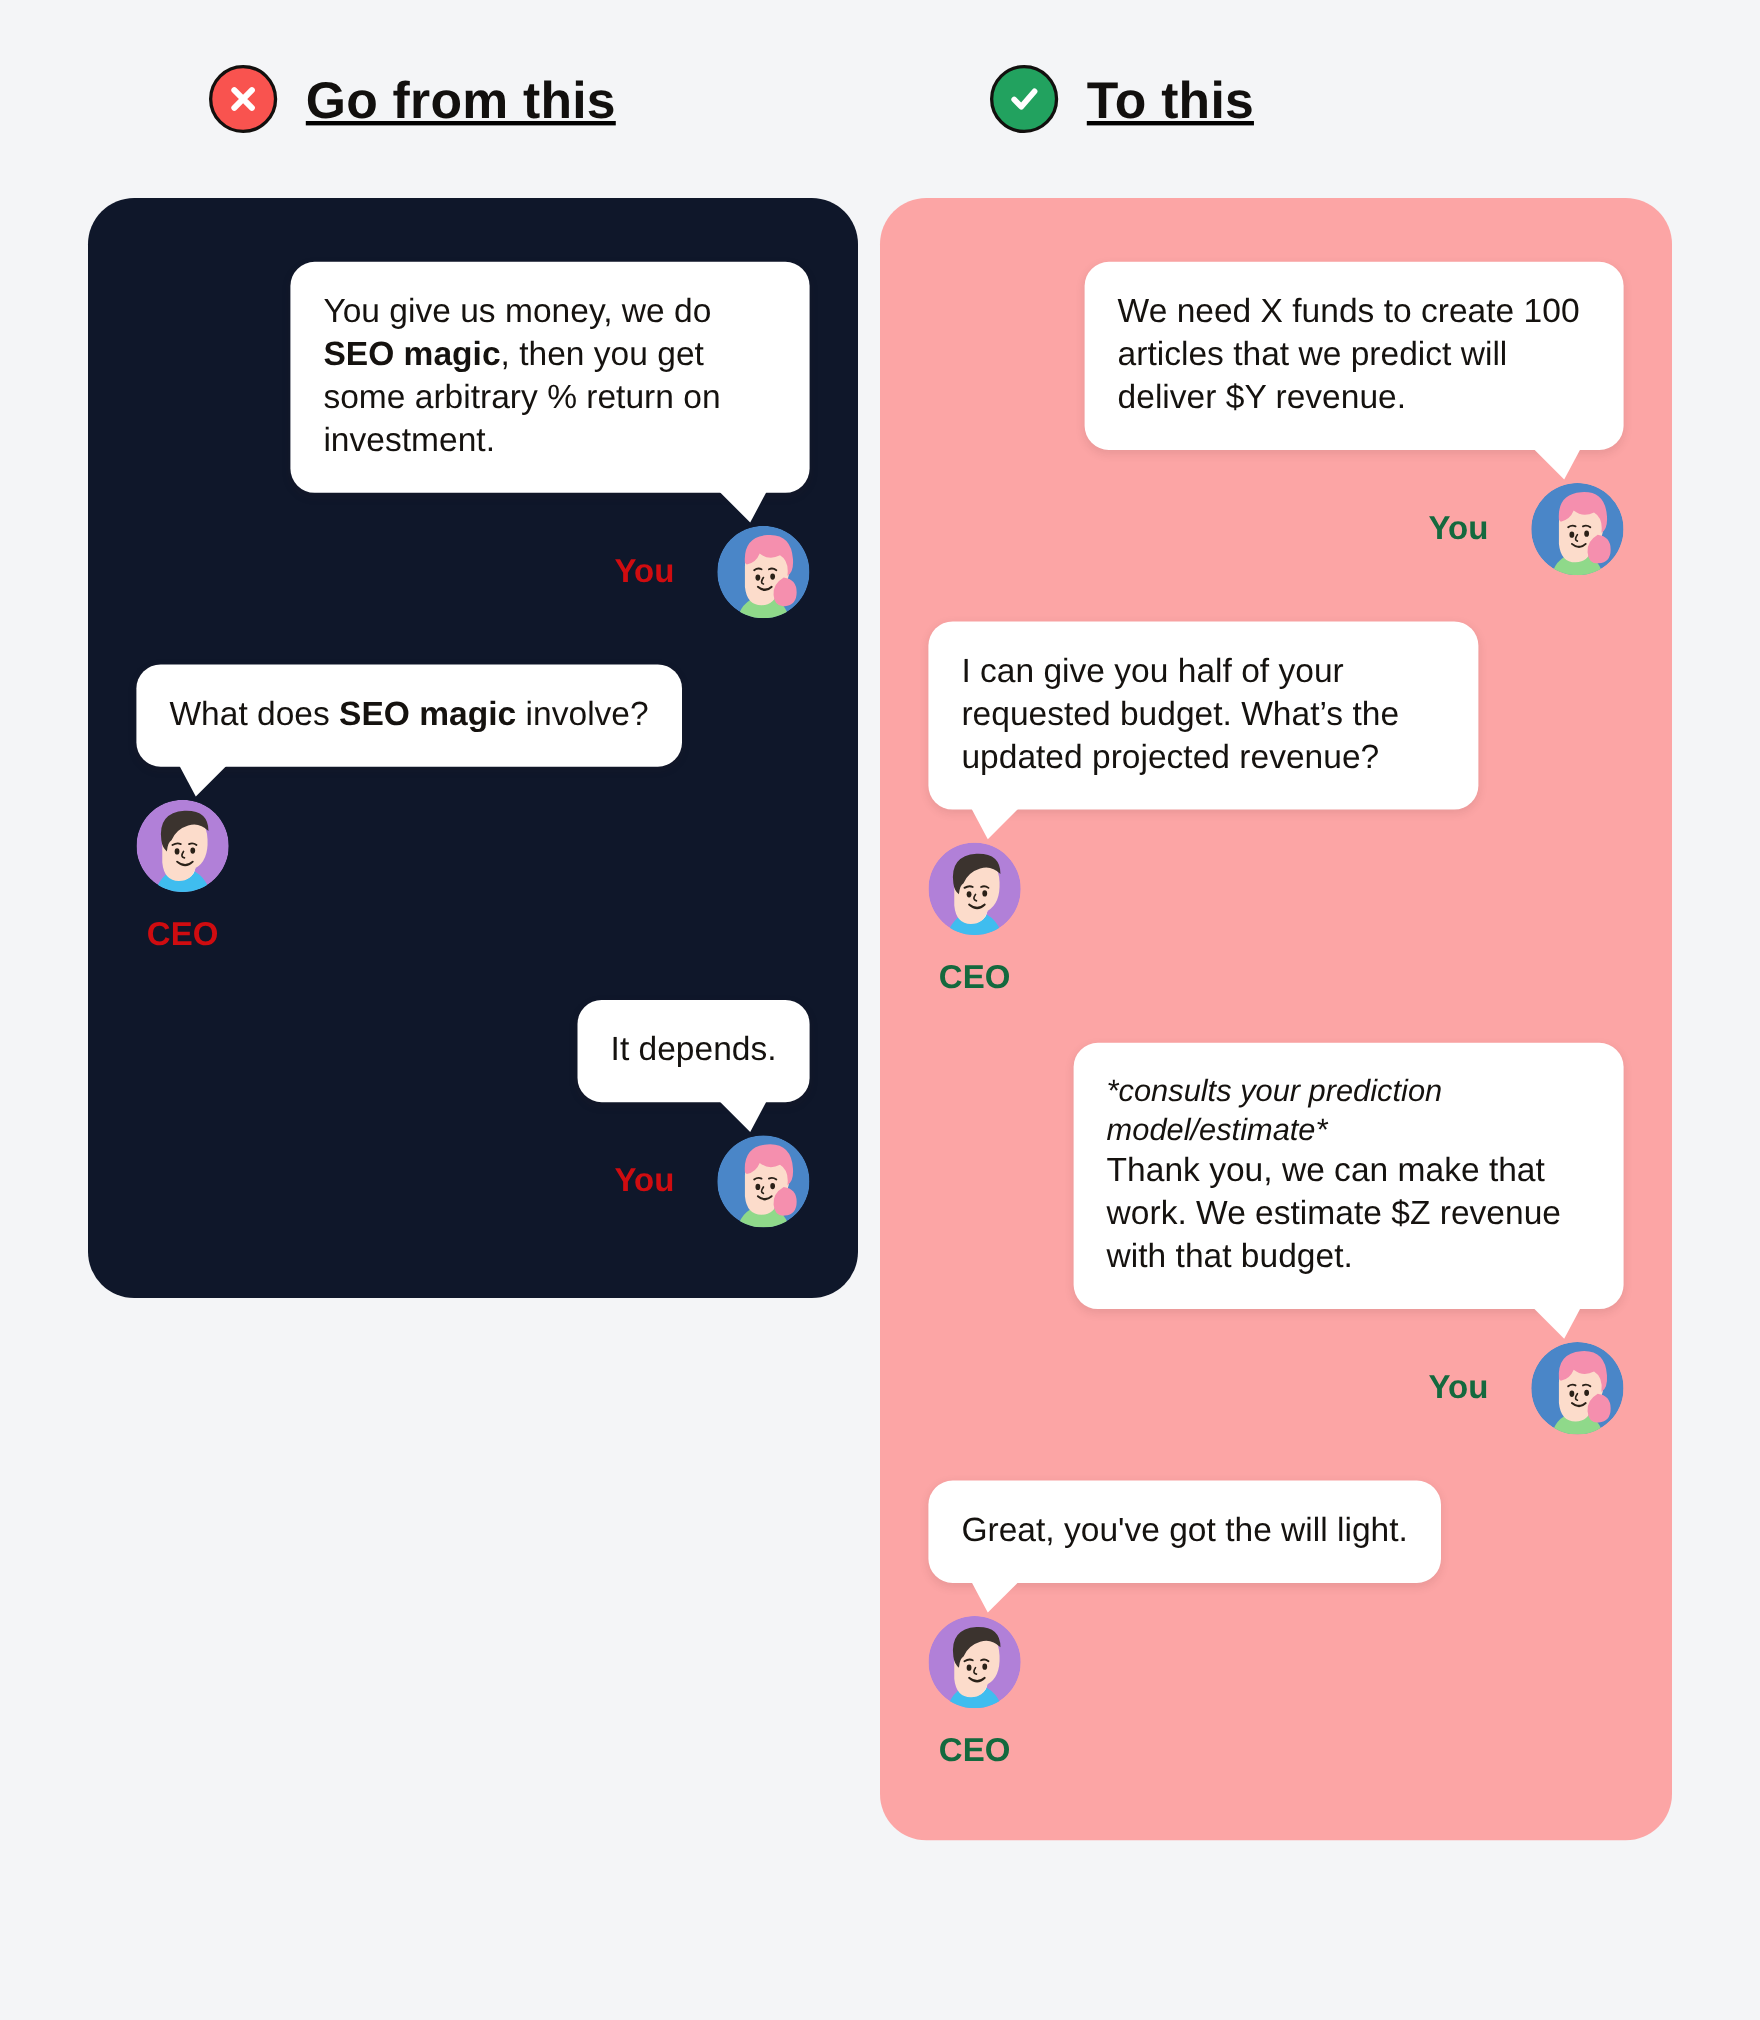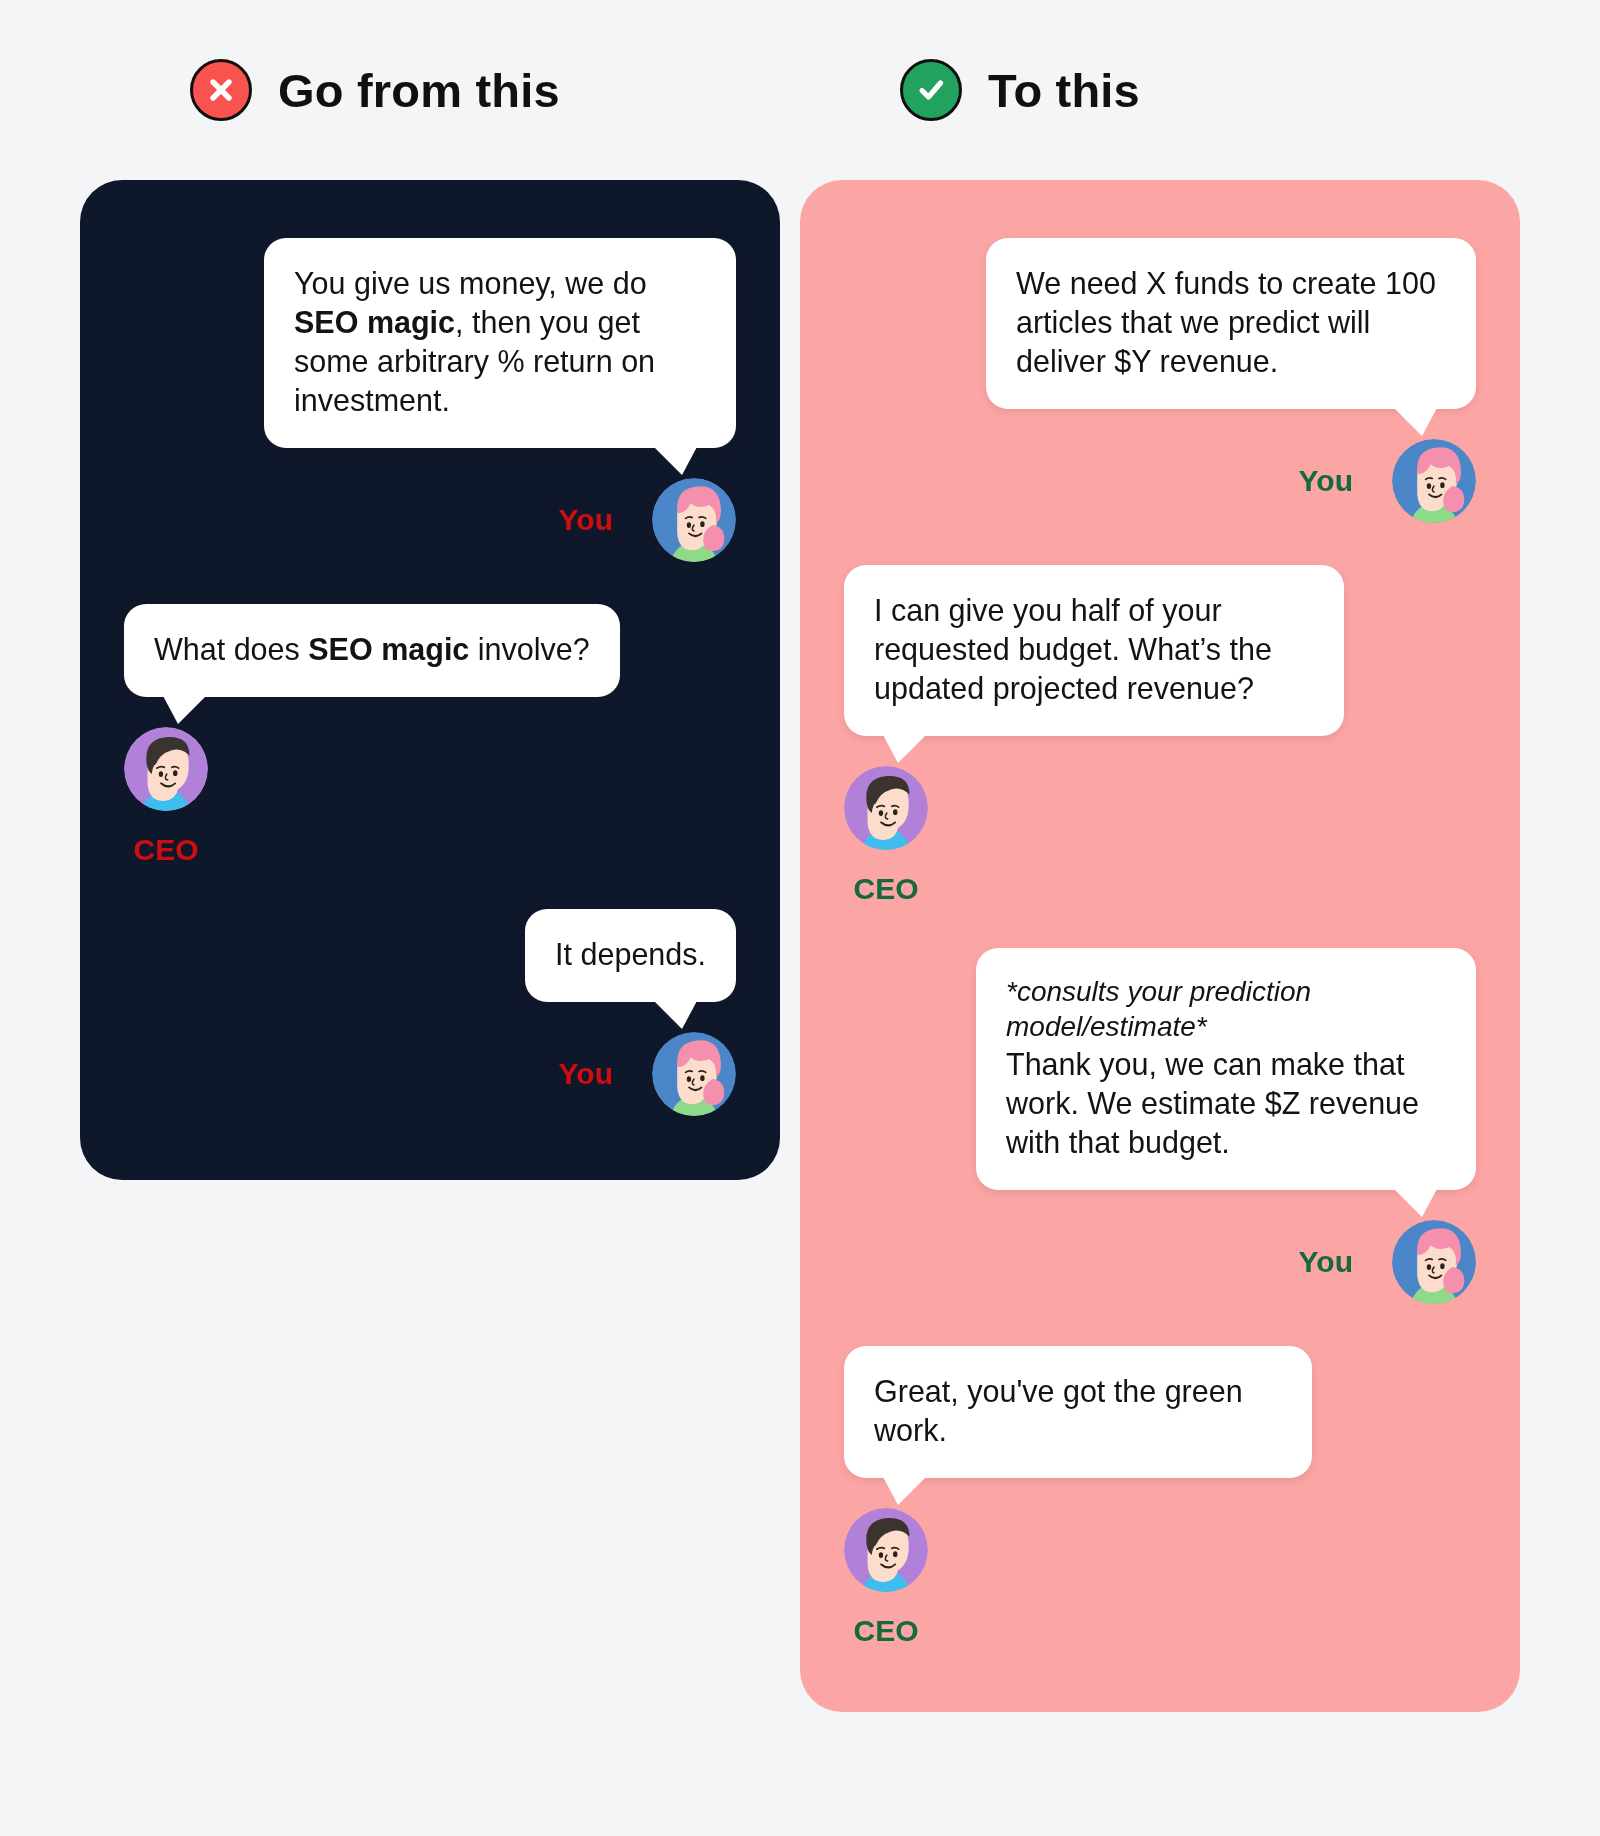--- a/index.html
+++ b/index.html
@@ -27,20 +27,21 @@
   .column.left  { left: 80px;  width: 700px; }
   .column.right { left: 800px; width: 720px; }
 
   
   .col-header {
     display: flex;
     align-items: center;
     gap: 26px;
     height: 180px;
     padding-left: 110px;
+    text-decoration: underline;
   }
   .column.right .col-header { padding-left: 100px; }
 
   .status-icon {
     width: 62px;
     height: 62px;
     border-radius: 50%;
     border: 3.5px solid #12100e;
     display: flex;
     align-items: center;
@@ -329,21 +330,21 @@
               <path d="M56 47 q4 -2 8 1" stroke="#2a2118" stroke-width="2" fill="none" stroke-linecap="round"></path>
               <path d="M44 66 q8 6 15 0 q-7 7 -15 0 z" fill="#ffffff" stroke="#2a2118" stroke-width="2" stroke-linejoin="round"></path>
               <path d="M50 56 q-4 6 0 7" stroke="#2a2118" stroke-width="1.8" fill="none" stroke-linecap="round"></path>
             </svg>
           </span>
         </div>
       </div>
 
       <div class="msg from-ceo">
         <div class="bubble" style="max-width:468px;">
-          <p>Great, you've got the green work.</p>
+          <p>Great, you've got the will light.</p>
         </div>
         <div class="sender">
           <span class="avatar">
             <svg viewBox="0 0 100 100" aria-hidden="true">
               <circle cx="50" cy="50" r="50" fill="#b180d8"></circle>
               <path d="M20 100 q8 -24 30 -26 q22 2 30 26 z" fill="#3fbdef"></path>
               <path d="M36 74 q14 10 28 0 q-2 11 -14 13 q-12 -2 -14 -13 z" fill="#ffffff"></path>
               <path d="M28 46 q0 -26 23 -28 q25 -2 26 25 q1 23 -13 31 q-4 14 -18 14 q-16 0 -18 -20 z" fill="#fcdccb"></path>
               <path d="M27 44 q-4 -30 25 -32 q26 -1 26 22 q-10 -10 -22 -6 q-13 4 -18 16 q-4 2 -5 12 q-5 -4 -6 -12 z" fill="#3b332e"></path>
               <ellipse cx="44" cy="56" rx="2.6" ry="3.4" fill="#2a2118"></ellipse>

